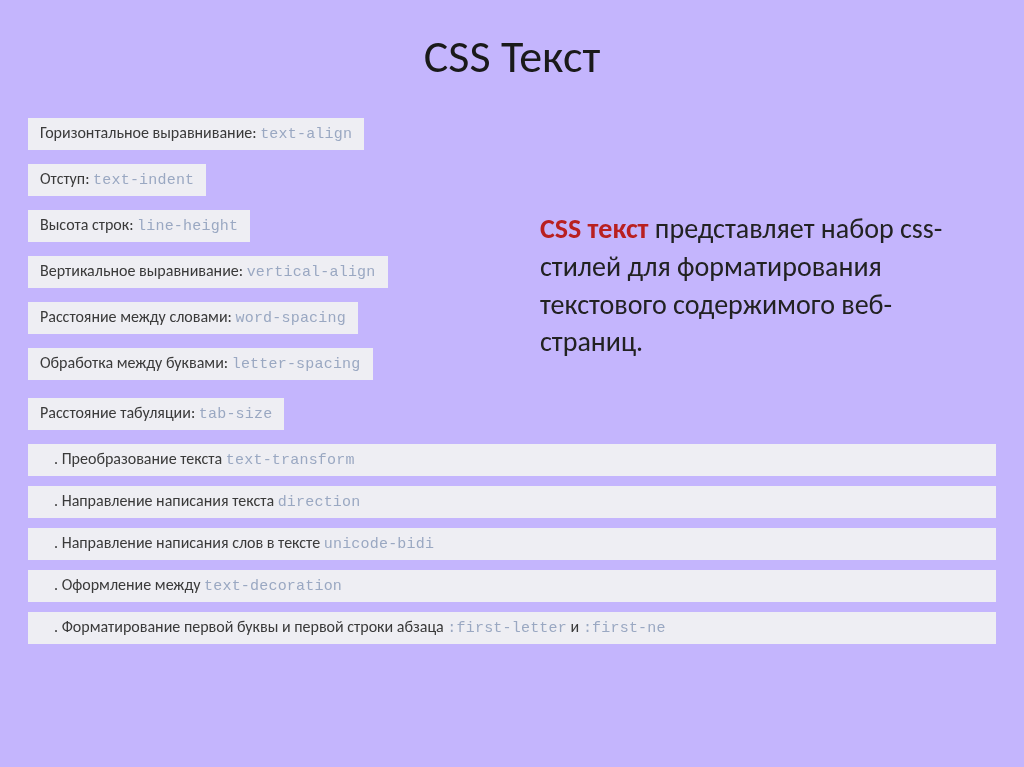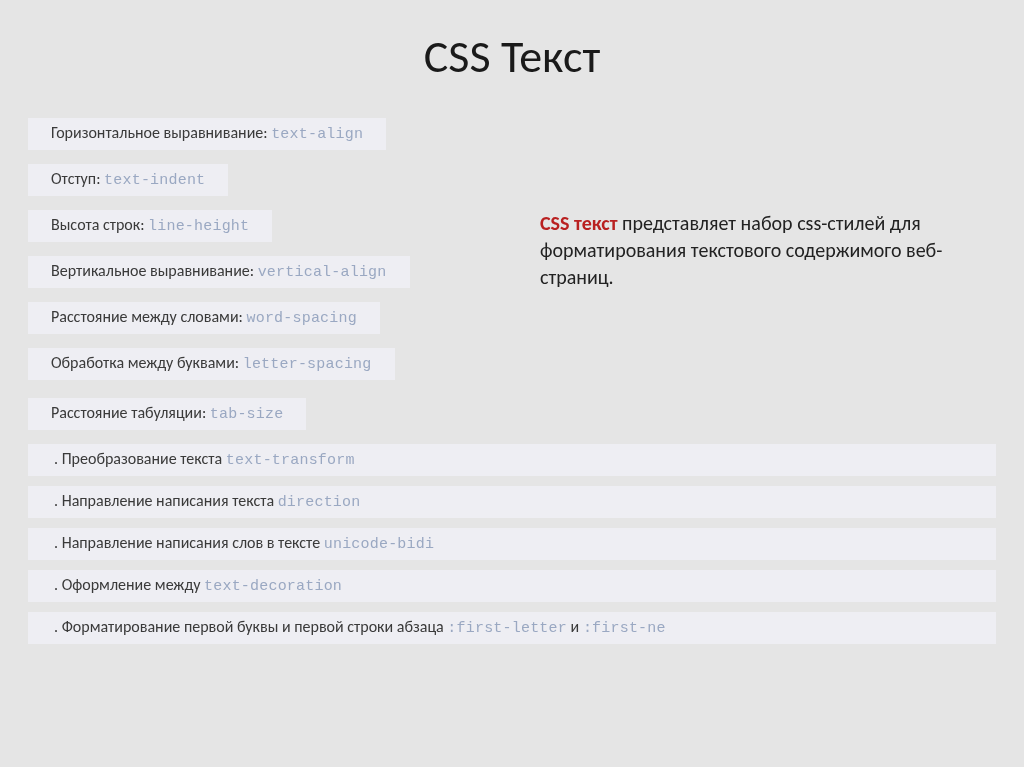--- a/index.html
+++ b/index.html
@@ -1,22 +1,22 @@
 <!DOCTYPE html>
 <html><head>
 <meta charset="utf-8">
 <style>
   * { box-sizing: border-box; margin: 0; padding: 0; }
   html, body { width: 1024px; height: 767px; background: #ffffff; font-family: Calibri, Arial, sans-serif; overflow: hidden; }
-  .slide { position: relative; width: 1024px; height: 767px; background: #e5e5e5; }
+  .slide { position: relative; width: 1024px; height: 767px; background: #c4b5fd; }
   .title { position: absolute; top: 28px; left: 0; width: 1024px; text-align: center; font-size: 46px; font-weight: 400; color: #1a1a1a; }
   .content { position: absolute; top: 118px; left: 28px; width: 968px; }
-  .description { position: absolute; top: 210px; left: 540px; width: 420px; font-size: 20px; line-height: 1.35; color: #222; }
+  .description { position: absolute; top: 210px; left: 540px; width: 420px; font-size: 28px; line-height: 1.35; color: #222; }
   .description .heading { color: #b92020; font-weight: 700; }
-  .row { display: inline-block; background: #eeeef3; padding: 4px 23px; margin-bottom: 10px; font-size: 16px; color: #3a3a3a; line-height: 22px; vertical-align: top; }
+  .row { display: inline-block; background: #eeeef3; padding: 4px 12px; margin-bottom: 10px; font-size: 16px; color: #3a3a3a; line-height: 22px; vertical-align: top; }
   .code { font-family: "Courier New", monospace; color: #9aa8c2; font-size: 15px; letter-spacing: 0.2px; }
   .dot { color: #454545; }
   .indent { }
   .row-full { background:#eeeef3; padding:4px 26px; margin-bottom:10px; font-size:16px; color:#3a3a3a; line-height:22px; display:block; }
   .gap { height: 4px; }
 </style>
 </head>
 <body>
 <div class="slide">
 

